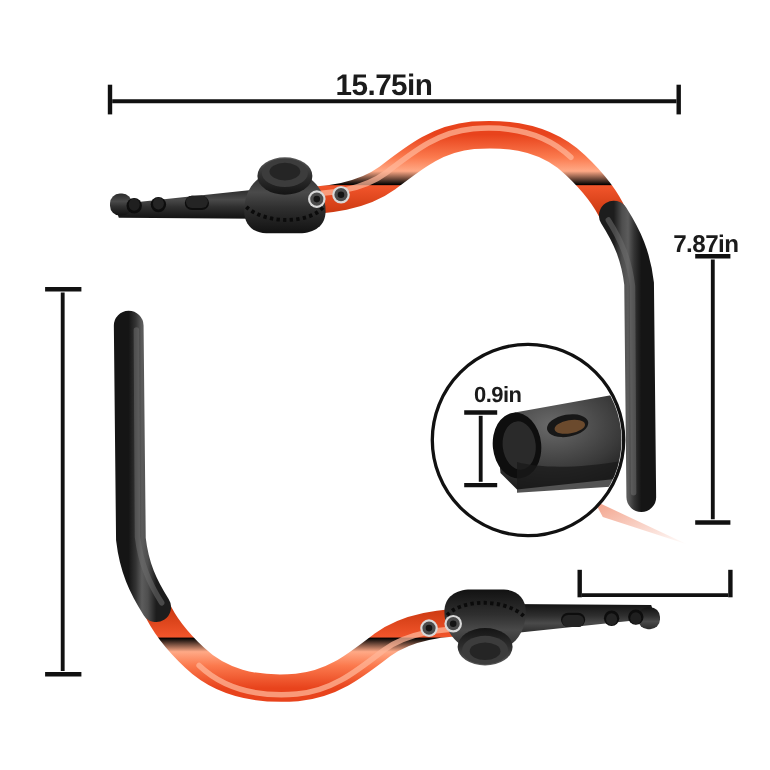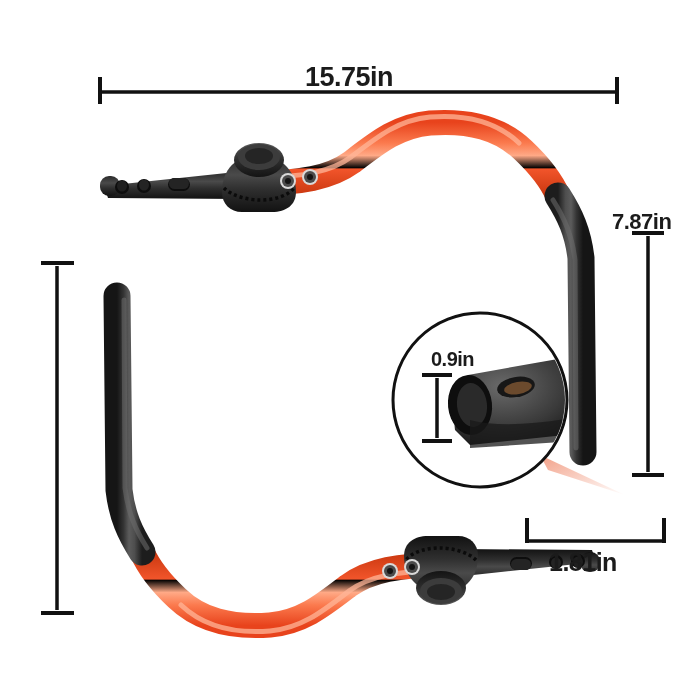--- a/index.html
+++ b/index.html
@@ -213,17 +213,16 @@
       <line x1="529" y1="541" x2="662" y2="541" stroke="#111111" stroke-width="3.5"></line>
       <line x1="664" y1="518" x2="664" y2="543" stroke="#111111" stroke-width="4"></line>
     </g>
   </svg>
 
   <div class="dimlabel" id="lbl-width">15.75in</div>
 
   <div class="dimlabel" id="lbl-right">7.87in</div>
 
 
-  <div class="dimlabel" id="lbl-bracket">1.81in</div>
 
   <div class="dimlabel" id="lbl-zoom">0.9in</div>
 
 </div>
 
 </body></html>

